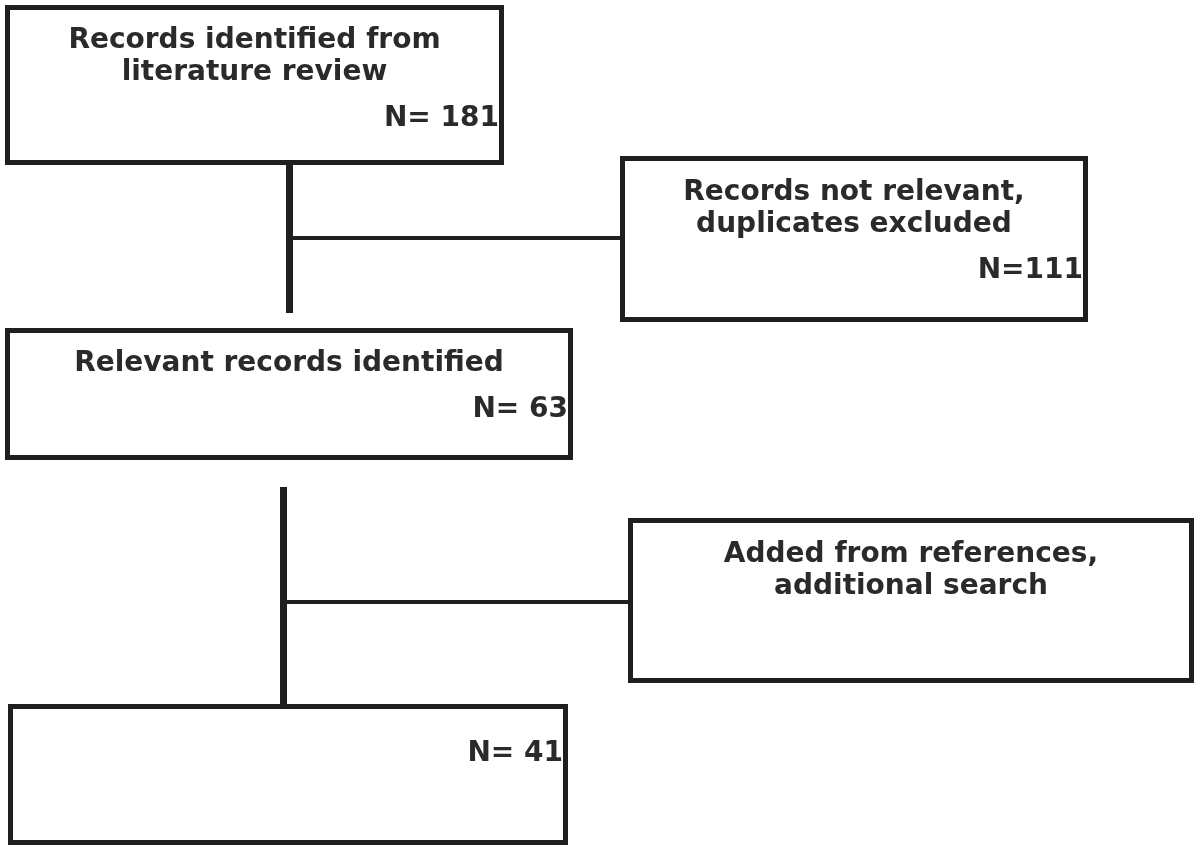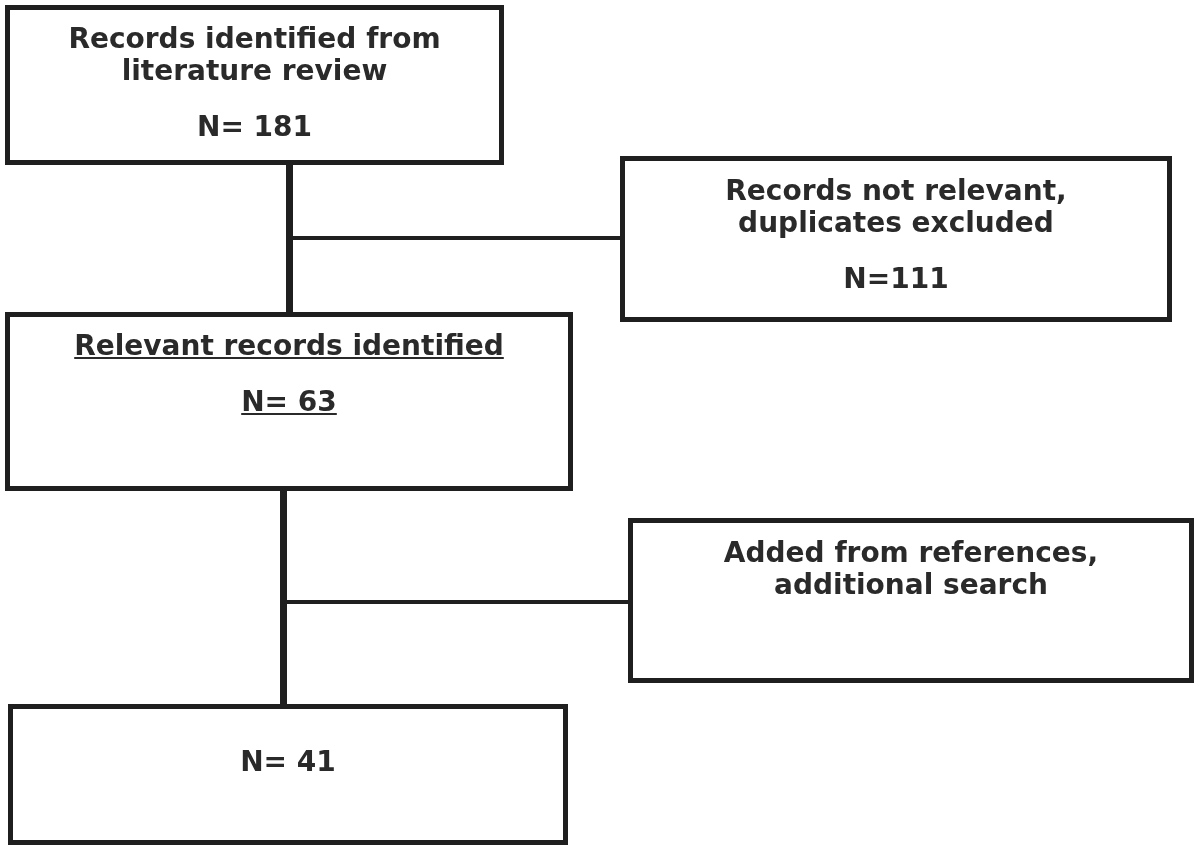--- a/index.html
+++ b/index.html
@@ -23,31 +23,32 @@
     text-align: center;
     color: var(--text-color, #2a2a2a);
     font-weight: bold;
     font-size: 28px;
     line-height: 32px;
   }
   .flow-box .label {
     white-space: pre-line;
   }
   .flow-box .count {
-    margin-top: 24px;
+    margin-top: 14px;
+    text-align: right;
   }
   .connector {
     position: absolute;
     background: var(--border-color, #1f1f1f);
   }
 
   
   .box-1 { left: 5px;   top: 5px;   width: 499px; height: 160px; padding-top: 13px; }
-  .box-2 { left: 620px; top: 156px; width: 552px; height: 166px; padding-top: 14px; }
-  .box-3 { left: 5px;   top: 312px; width: 568px; height: 179px; padding-top: 13px; text-decoration: underline; }
+  .box-2 { left: 620px; top: 156px; width: 468px; height: 166px; padding-top: 14px; }
+  .box-3 { left: 5px;   top: 328px; width: 568px; height: 132px; padding-top: 13px; }
   .box-4 { left: 628px; top: 518px; width: 566px; height: 165px; padding-top: 14px; }
   .box-5 { left: 8px;   top: 704px; width: 560px; height: 141px; padding-top: 13px; }
 
   
   .conn-v1 { left: 286px; top: 165px; width: 7px;   height: 148px; }
   .conn-h1 { left: 293px; top: 236px; width: 327px; height: 4px; }
   .conn-v2 { left: 280px; top: 487px; width: 7px;   height: 218px; }
   .conn-h2 { left: 287px; top: 600px; width: 341px; height: 4px; }
 </style>
 </head>

